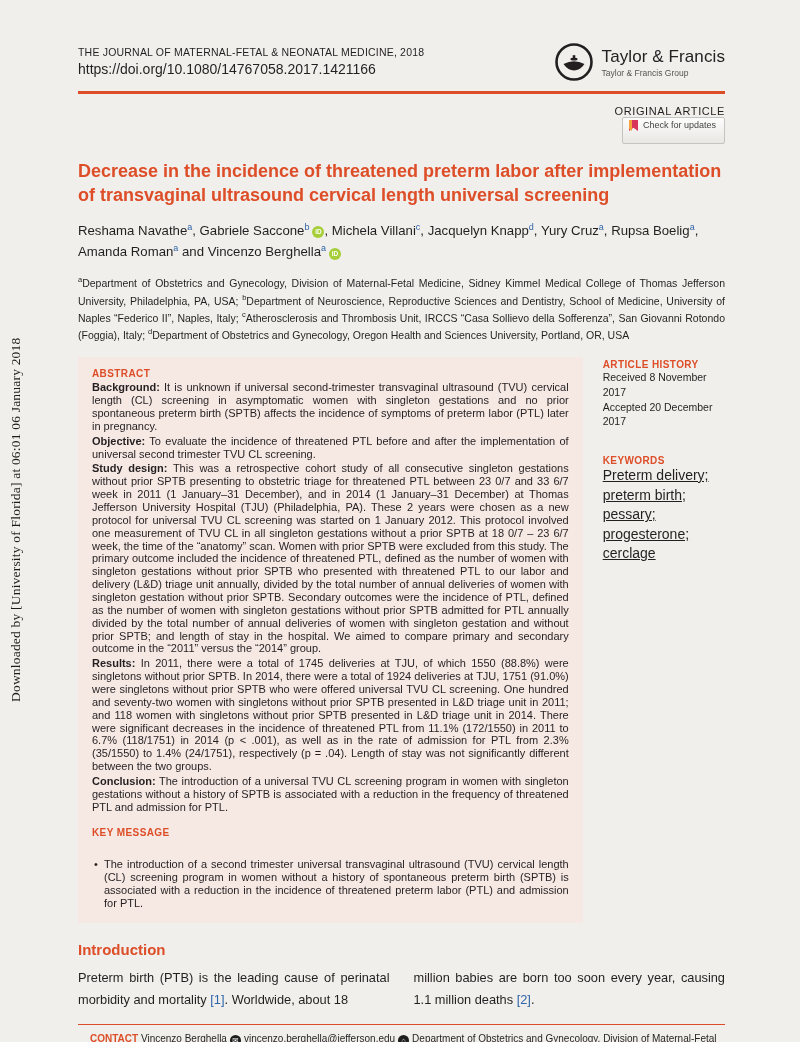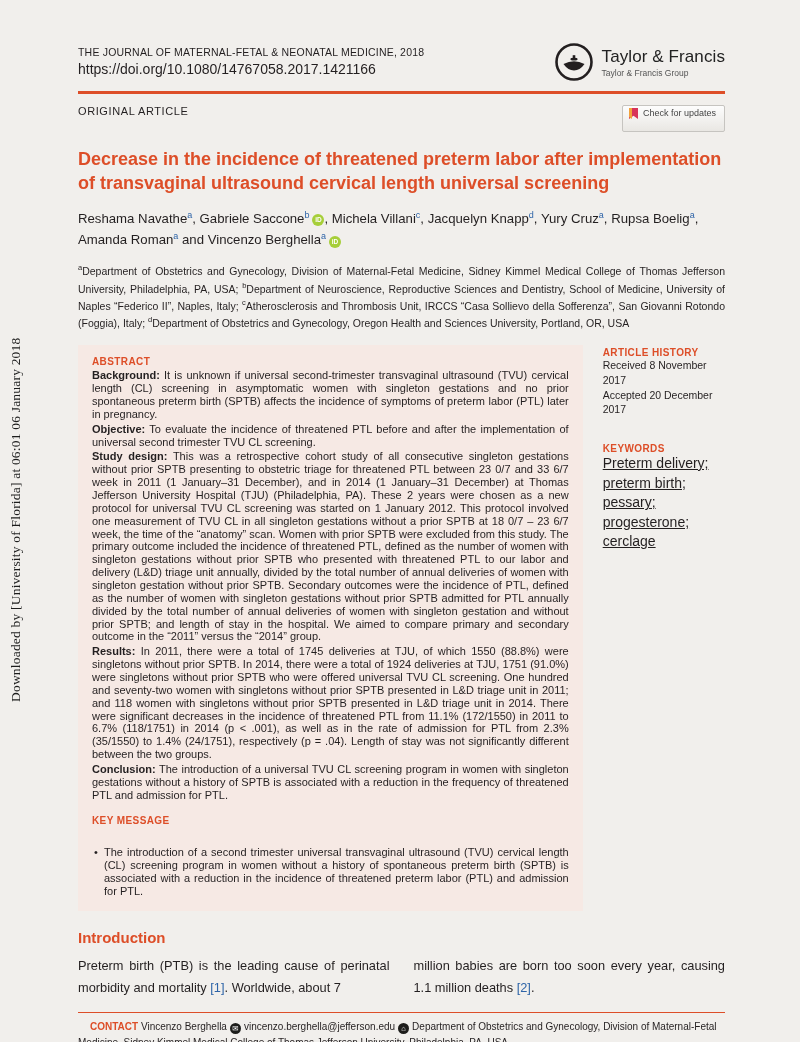--- a/index.html
+++ b/index.html
@@ -25,21 +25,21 @@
   .header-row { display:flex; justify-content:space-between; align-items:flex-start; }
   .journal-name { font-size:10.5px; letter-spacing:.2px; }
   .journal-doi  { font-size:14px; margin-top:3px; }
   .brand { display:flex; align-items:center; gap:8px; margin-top:-4px; }
   .tf-circle { width:40px; height:40px; flex:0 0 auto; }
   .brand-name { font-size:17px; color:#222; letter-spacing:.1px;text-align:right; }
   .brand-sub  { font-size:8.5px; color:#555; margin-top:1px; }
 
   .rule-orange { height:2.5px; background:#dd4e28; margin-top:9px; }
 
-  .type-row { display:flex; justify-content:space-between; align-items:flex-start; margin-top:11px; }
+  .type-row { display:flex; justify-content:space-between; align-items:flex-end; margin-top:11px;flex-direction:column; }
   .article-type { font-size:11px; letter-spacing:.6px; }
   .check-badge {
     display:flex; align-items:center; gap:5px;
     background:linear-gradient(#fdfdfd,#e9e7e3);
     border:1px solid #c6c4c0; border-radius:2px;
     padding:2px 8px 12px 6px; font-size:9px; color:#454545;
     cursor:pointer;
   }
 
   .title { margin:15px 0 0; color:#dd4e28; font-weight:bold; font-size:18px; line-height:1.34; }
@@ -155,21 +155,21 @@
         <div class="h-orange">ARTICLE HISTORY</div>
         <div class="side-line">Received 8 November 2017</div>
         <div class="side-line">Accepted 20 December 2017</div>
         <div class="h-orange kw-h">KEYWORDS</div>
         <div class="keywords">Preterm delivery; preterm birth; pessary; progesterone; cerclage</div>
       </div>
     </div>
 
     <h2 class="intro-h">Introduction</h2>
     <div class="intro-cols">
-      <p class="intro-col"><span>Preterm birth (PTB) is the leading cause of perinatal morbidity and mortality </span><span class="ref-link">[1]</span><span>. Worldwide, about 7</span></p>
+      <p class="intro-col"><span>Preterm birth (PTB) is the leading cause of perinatal morbidity and mortality </span><span class="ref-link">[1]</span><span>. Worldwide, about 18</span></p>
       <p class="intro-col"><span>million babies are born too soon every year, causing 1.1 million deaths </span><span class="ref-link">[2]</span><span>.</span></p>
     </div>
 
     <div class="foot-rule"></div>
     <div class="contact">
       <span class="contact-label">CONTACT</span>
       <span>Vincenzo Berghella</span><span class="dot-icon">✉</span><span>vincenzo.berghella@jefferson.edu</span><span class="dot-icon">⌂</span><span>Department of Obstetrics and Gynecology, Division of Maternal-Fetal Medicine, Sidney Kimmel Medical College of Thomas Jefferson University, Philadelphia, PA, USA</span>
     </div>
     <div class="copyright">© 2018 Informa UK Limited, trading as Taylor &amp; Francis Group</div>
 

